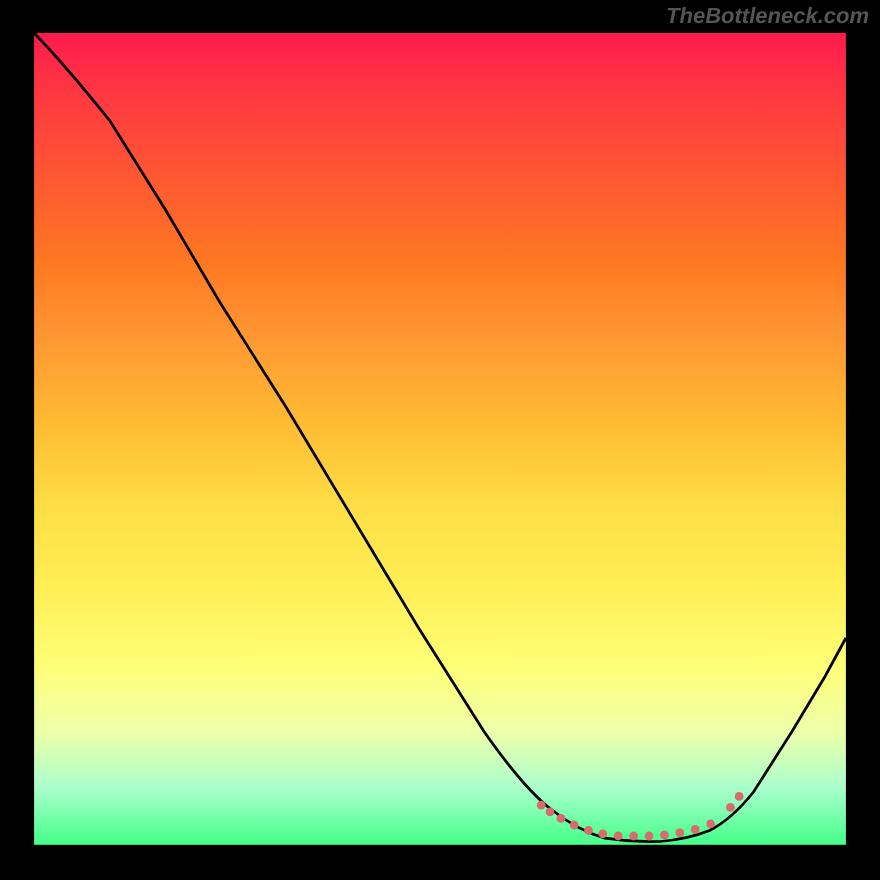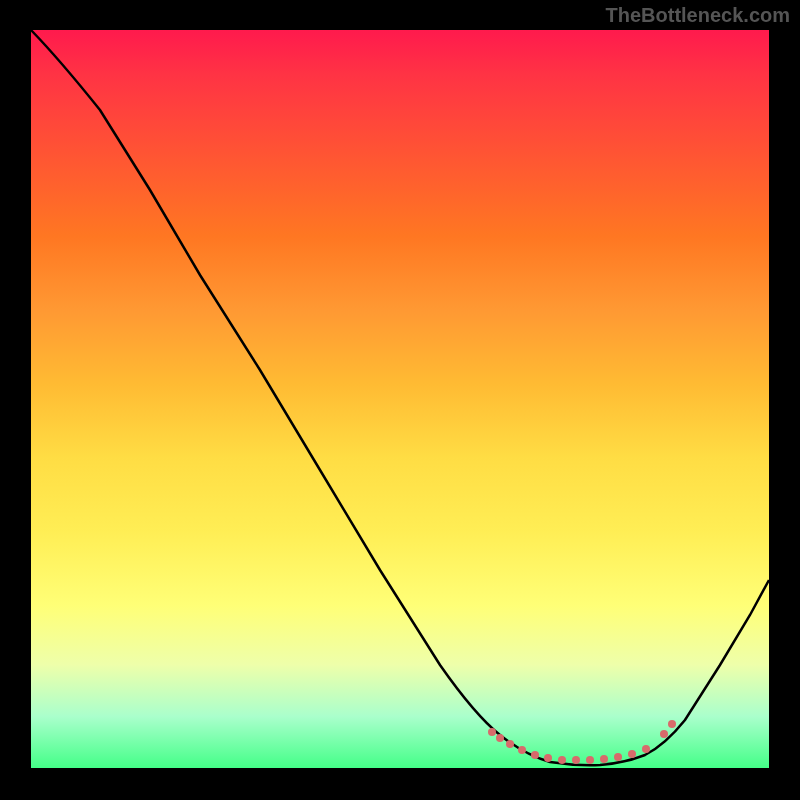--- a/index.html
+++ b/index.html
@@ -16,20 +16,21 @@
     }
     .watermark {
       position: absolute;
       top: 4px;
       right: 10px;
       color: #555;
       font-family: Arial, sans-serif;
       font-size: 20px;
       font-weight: bold;
       z-index: 10;
+      font-style: italic;
     }
     .plot-area {
       position: absolute;
       left: 31px;
       top: 30px;
       width: 738px;
       height: 738px;
       background: linear-gradient(to bottom,
         #ff1a4d 0%,
         #ff3344 6%,

